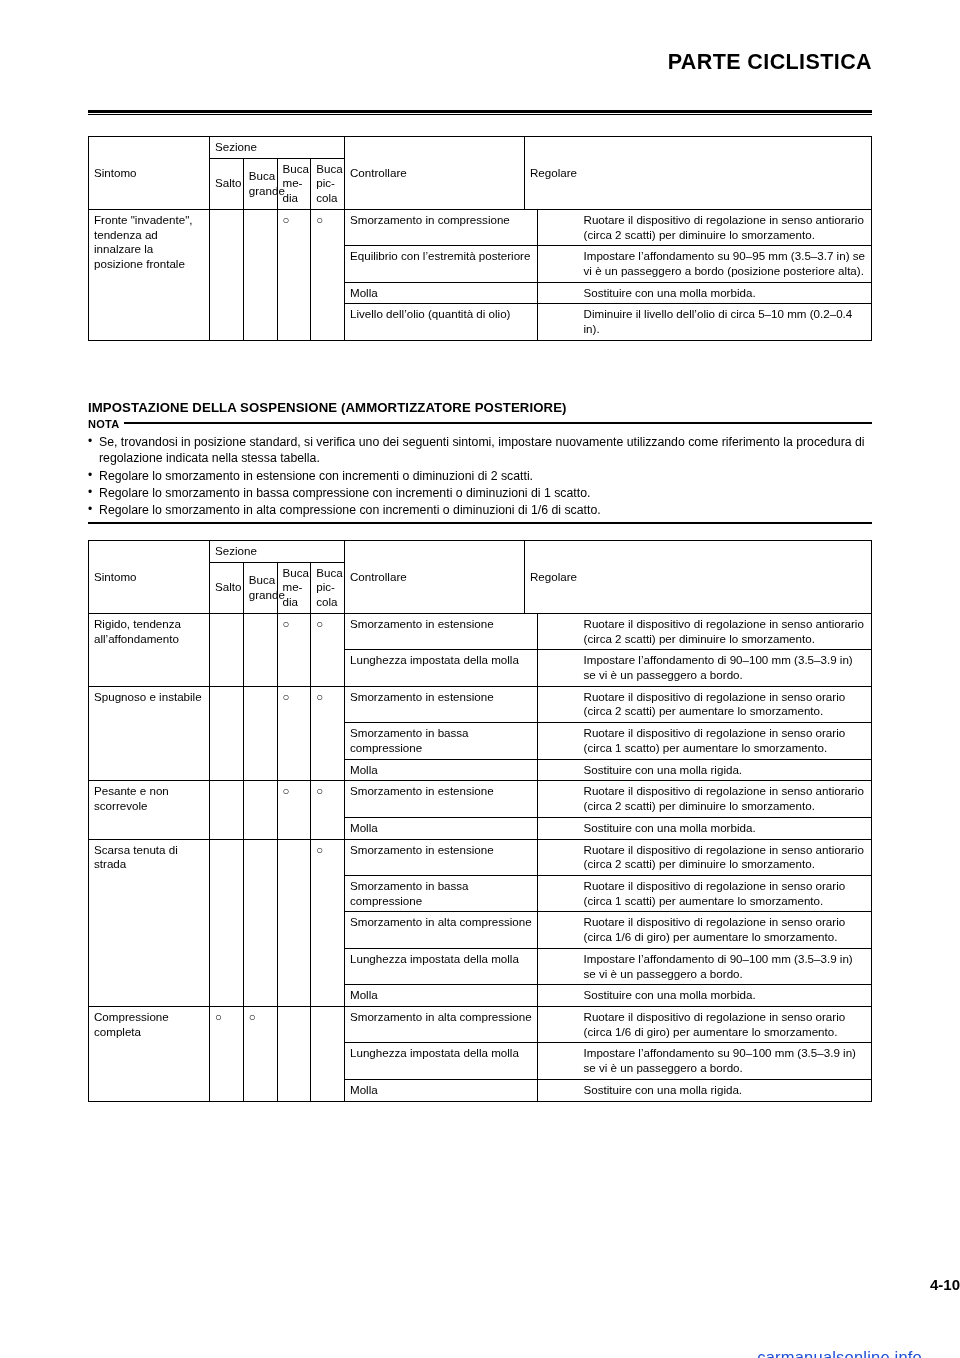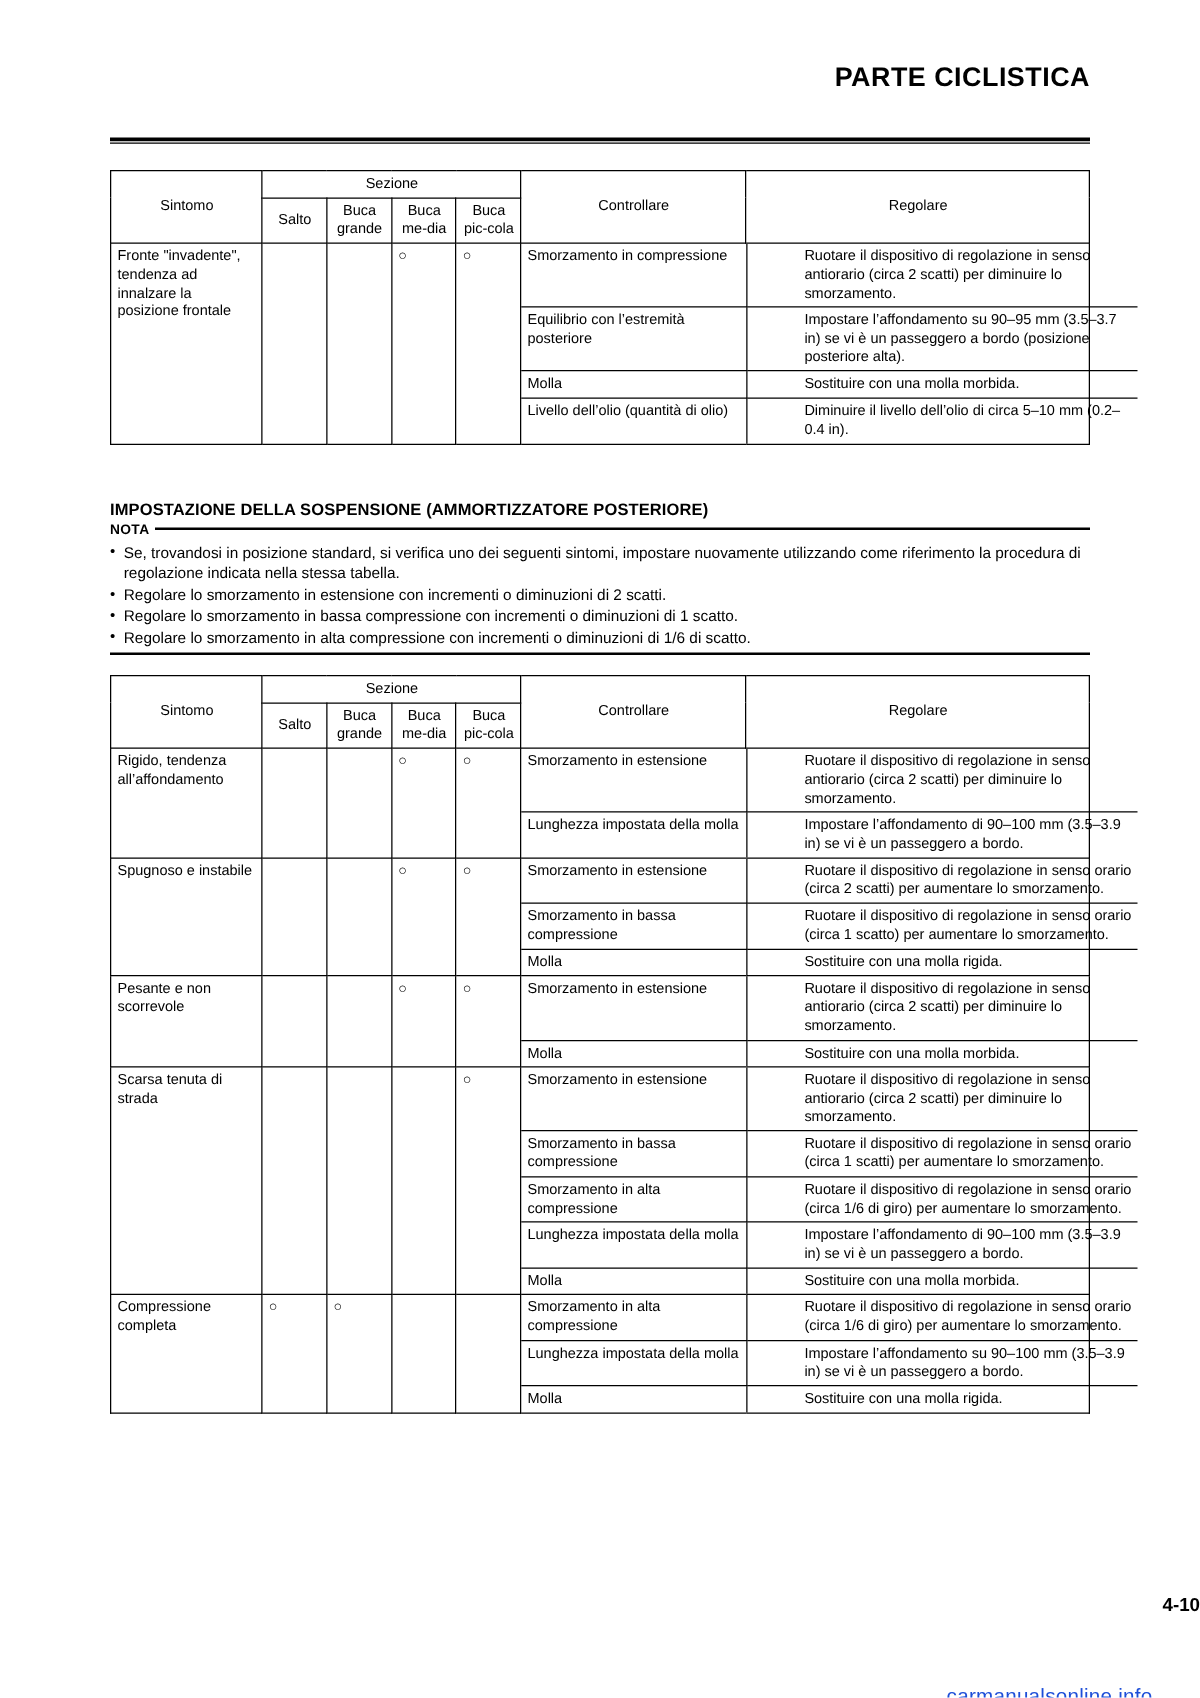--- a/index.html
+++ b/index.html
@@ -54,28 +54,28 @@
     line-height: 1.27;
   }
   .tbl td, .tbl th {
     border: 1px solid #000;
     padding: 3px 4px 3px 5px;
     vertical-align: top;
     font-weight: normal;
     text-align: left;
     box-sizing: border-box;
   }
-  .tbl th { text-align: center; vertical-align: middle; }
+  .tbl th { vertical-align: middle; }
   .hdr-sintomo  { width: 121px; }
   .hdr-salto    { width: 38px; }
   .hdr-bgr      { width: 40px; margin-top: 10px; }
   .hdr-bme      { width: 38px; }
   .hdr-bpi      { width: 38px; }
   .hdr-contr    { width: 180px; }
-  .hdr-regol    { width: 275px; }
+  .hdr-regol    { width: 347px; }
 
   .cell-mid { vertical-align: middle; }
   .cell-center { text-align: center; vertical-align: middle; }
   .mark {
     font-size: 11.5px;
     line-height: 1;
     display: inline-block;
   }
 
   

